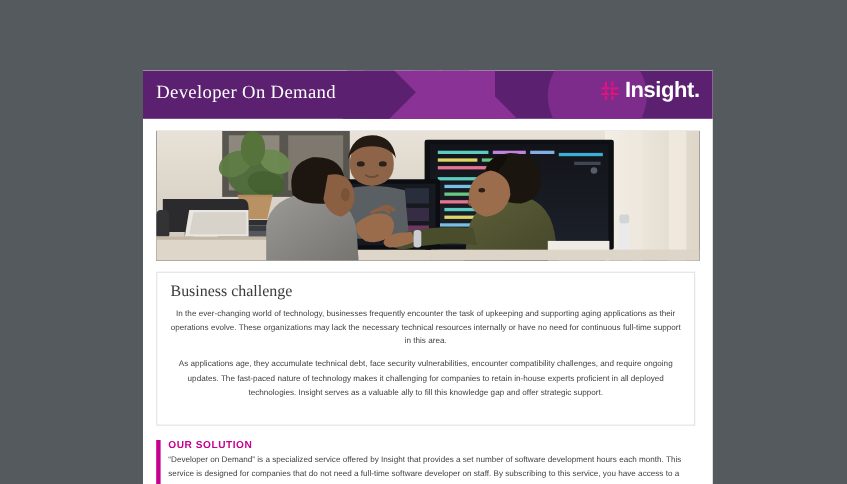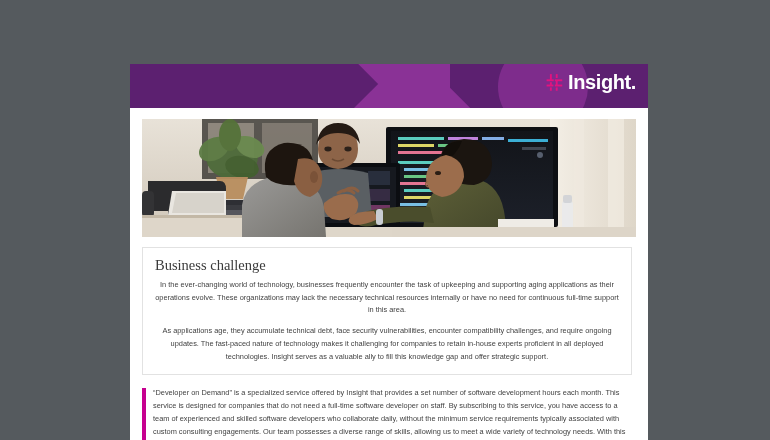--- a/index.html
+++ b/index.html
@@ -130,21 +130,21 @@
   }
   #hero svg { display: block; }
 
   
   #challenge-card {
     position: relative;
     margin: 10px 12px 0 12px;
     width: 490px;
     border: 1px solid #e2e2e2;
     box-sizing: border-box;
-    padding: 9px 12px 11px 12px;
+    padding: 9px 12px 23px 12px;
     background: #ffffff;
   }
   #challenge-title {
     font-family: "Liberation Serif", serif;
     font-size: 14.5px;
     color: #3a3a3a;
     margin: 0 0 5px 0;
     font-weight: normal;
   }
   .body-p {
@@ -196,20 +196,21 @@
 
   <div id="page">
 
     <div id="header-band">
       <div class="hdr-shape hdr-block"></div>
       <div class="hdr-shape hdr-chevron"></div>
       <div class="hdr-shape hdr-chevron2"></div>
       <div class="hdr-shape hdr-darkwedge"></div>
       <div class="hdr-shape hdr-circle"></div>
 
+      <div id="header-title">Developer On Demand</div>
 
       <div id="logo">
         <svg id="logo-mark" viewBox="0 0 24 24">
           <rect x="6.2" y="1.4" width="2.4" height="7.2" fill="#e3127f"></rect>
           <rect x="13.6" y="1.4" width="2.4" height="5.0" fill="#e3127f"></rect>
           <rect x="2.0" y="8.0" width="9.0" height="2.4" fill="#e3127f"></rect>
           <rect x="12.4" y="8.0" width="9.4" height="2.4" fill="#e3127f"></rect>
           <rect x="6.2" y="11.6" width="2.4" height="4.6" fill="#e3127f"></rect>
           <rect x="13.6" y="10.0" width="2.4" height="6.6" fill="#e3127f"></rect>
           <rect x="2.0" y="14.6" width="8.6" height="2.4" fill="#e3127f"></rect>
@@ -364,17 +365,18 @@
     </div>
 
     <div id="challenge-card">
       <h2 id="challenge-title">Business challenge</h2>
       <p class="body-p">In the ever-changing world of technology, businesses frequently encounter the task of upkeeping and supporting aging applications as their operations evolve. These organizations may lack the necessary technical resources internally or have no need for continuous full-time support in this area.</p>
       <p class="body-p">As applications age, they accumulate technical debt, face security vulnerabilities, encounter compatibility challenges, and require ongoing updates. The fast-paced nature of technology makes it challenging for companies to retain in-house experts proficient in all deployed technologies. Insight serves as a valuable ally to fill this knowledge gap and offer strategic support.</p>
     </div>
 
     <div id="solution">
       <div id="solution-bar"></div>
+      <h3 id="solution-title">OUR SOLUTION</h3>
       <p id="solution-body">“Developer on Demand” is a specialized service offered by Insight that provides a set number of software development hours each month. This service is designed for companies that do not need a full-time software developer on staff. By subscribing to this service, you have access to a team of experienced and skilled software developers who collaborate daily, without the minimum service requirements typically associated with custom consulting engagements. Our team possesses a diverse range of skills, allowing us to meet a wide variety of technology needs. With this flexible time-based engagement you have the freedom to choose the scope and</p>
     </div>
 
   </div>
 </div>
 
 </body></html>

